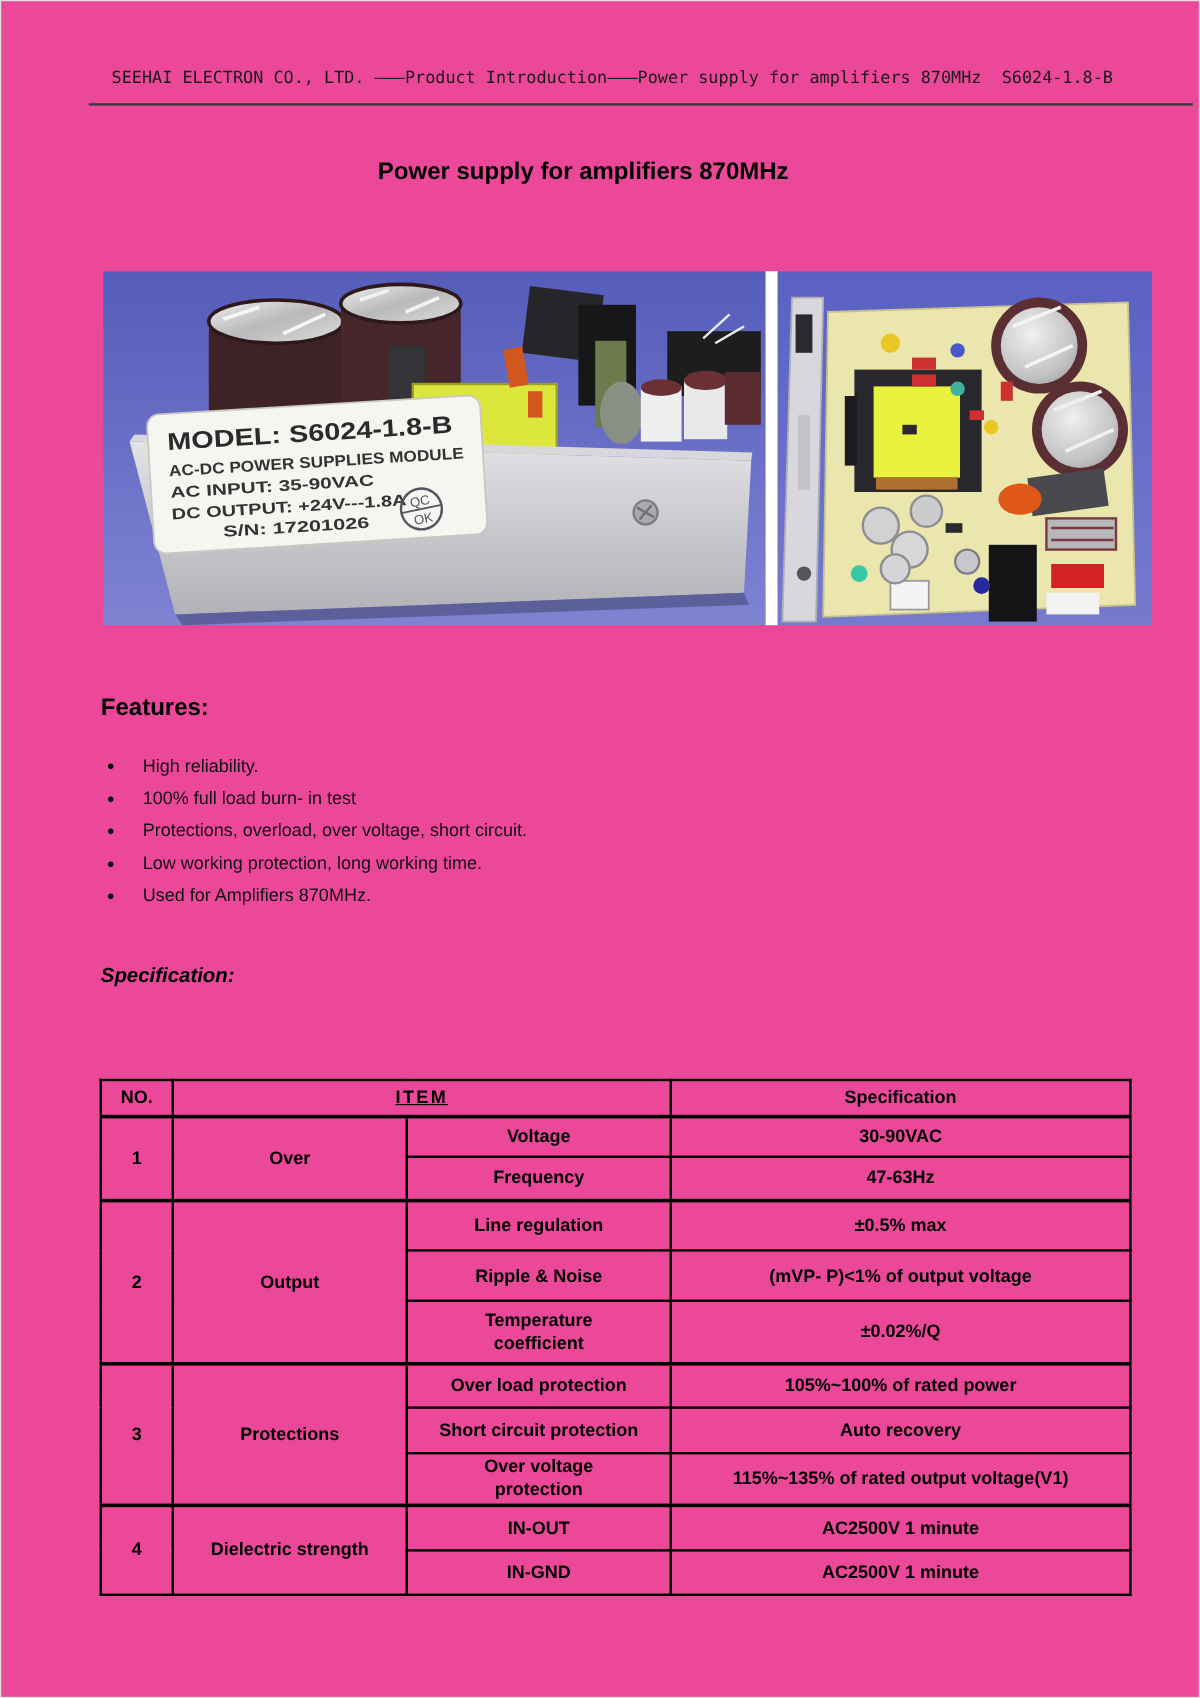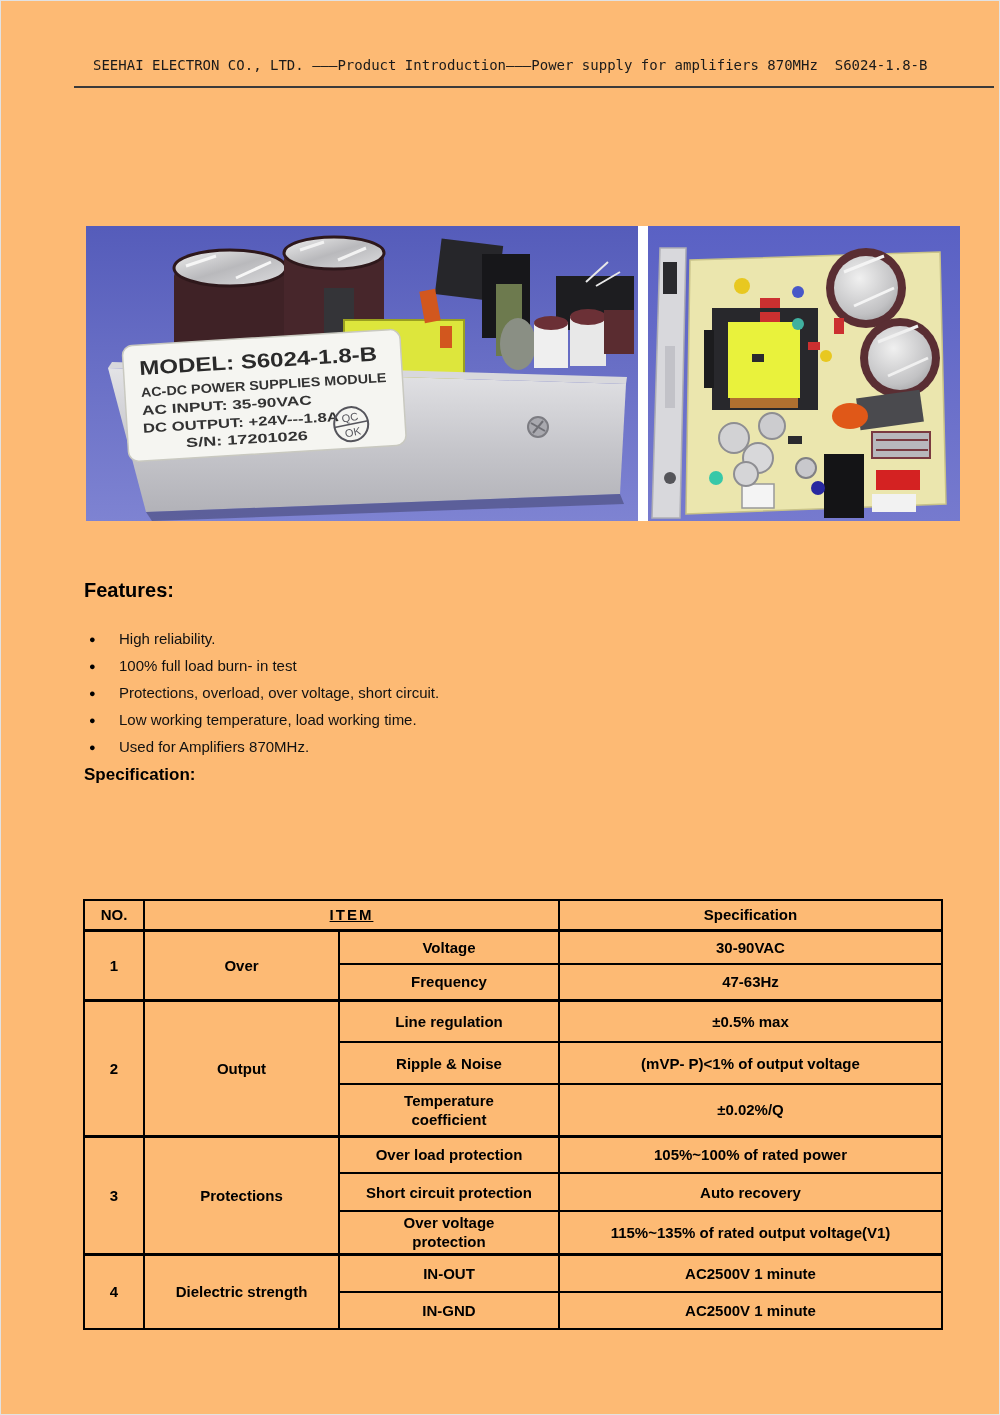--- a/index.html
+++ b/index.html
@@ -1,17 +1,17 @@
 <!DOCTYPE html>
 <html><head>
 <meta charset="utf-8">
 <style>
   html,body{margin:0;padding:0;background:#fff;}
   .page{
-    position:relative;width:1000px;height:1415px;background:#fdba74;
+    position:relative;width:1000px;height:1415px;background:#ec4899;
     font-family:"Liberation Sans", sans-serif;color:#000;overflow:hidden;
     border:1px solid #e2e2e2;box-sizing:border-box;
   }
   
   .doc-header{
     position:absolute;left:92px;top:56px;width:880px;
     font-family:"DejaVu Sans Mono", monospace;font-size:14px;color:#1a1a1a;
     white-space:pre;letter-spacing:0px;
   }
   .header-rule{position:absolute;left:73px;top:85px;width:920px;height:2px;background:#3a3a3a;}
@@ -23,21 +23,21 @@
   
   .photos{position:absolute;left:85px;top:225px;width:874px;height:295px;display:flex;}
   .photos svg{display:block;}
   .photo-gap{width:10px;height:295px;background:#fff;}
   
   .features-heading{position:absolute;left:83px;top:578px;font-size:20px;font-weight:bold;}
   .features-list{position:absolute;left:88px;top:624px;width:800px;}
   .feature-item{display:flex;align-items:center;height:27px;font-size:15px;color:#111;}
   .feature-item .bullet{width:30px;font-size:11px;color:#000;}
   
-  .spec-heading{position:absolute;left:83px;top:764px;font-size:17px;font-weight:bold;}
+  .spec-heading{position:absolute;left:83px;top:802px;font-size:17px;font-weight:bold;font-style:italic;}
   .spec-table{
     position:absolute;left:82px;top:858px;border-collapse:collapse;table-layout:fixed;
     width:858px;font-size:15px;margin-top:40px;
   }
   .spec-table td,.spec-table th{
     border:2px solid #000;text-align:center;vertical-align:middle;padding:0 4px;
     font-weight:bold;color:#000;overflow:hidden;
   }
   .spec-table th{font-weight:bold;}
   .spec-table th.item-h{letter-spacing:2px;text-decoration:underline;}
@@ -48,20 +48,21 @@
 </style>
 </head>
 <body>
 
 <div class="page">
 
   <div class="doc-header">SEEHAI ELECTRON CO., LTD. ———Product Introduction———Power supply for amplifiers 870MHz  S6024-1.8-B</div>
   <div class="header-rule"></div>
 
   <div class="doc-title">
+    <div>Power supply for amplifiers 870MHz</div>
   </div>
 
   <div class="photos">
 
     <svg width="552" height="295" viewBox="0 0 552 295">
       <defs>
         <linearGradient id="bgL" x1="0" y1="0" x2="0" y2="1">
           <stop offset="0" stop-color="#555cba"></stop>
             <stop offset="1" stop-color="#7e83d2"></stop>
         </linearGradient>
@@ -223,21 +224,21 @@
     <div class="feature-item">
       <span class="bullet">●</span>
       <span>100% full load burn- in test</span>
     </div>
     <div class="feature-item">
       <span class="bullet">●</span>
       <span>Protections, overload, over voltage, short circuit.</span>
     </div>
     <div class="feature-item">
       <span class="bullet">●</span>
-      <span>Low working temperature, load working time.</span>
+      <span>Low working protection, long working time.</span>
     </div>
     <div class="feature-item">
       <span class="bullet">●</span>
       <span>Used for Amplifiers 870MHz.</span>
     </div>
   </div>
 
   <div class="spec-heading">Specification:</div>
 
   <table class="spec-table">

